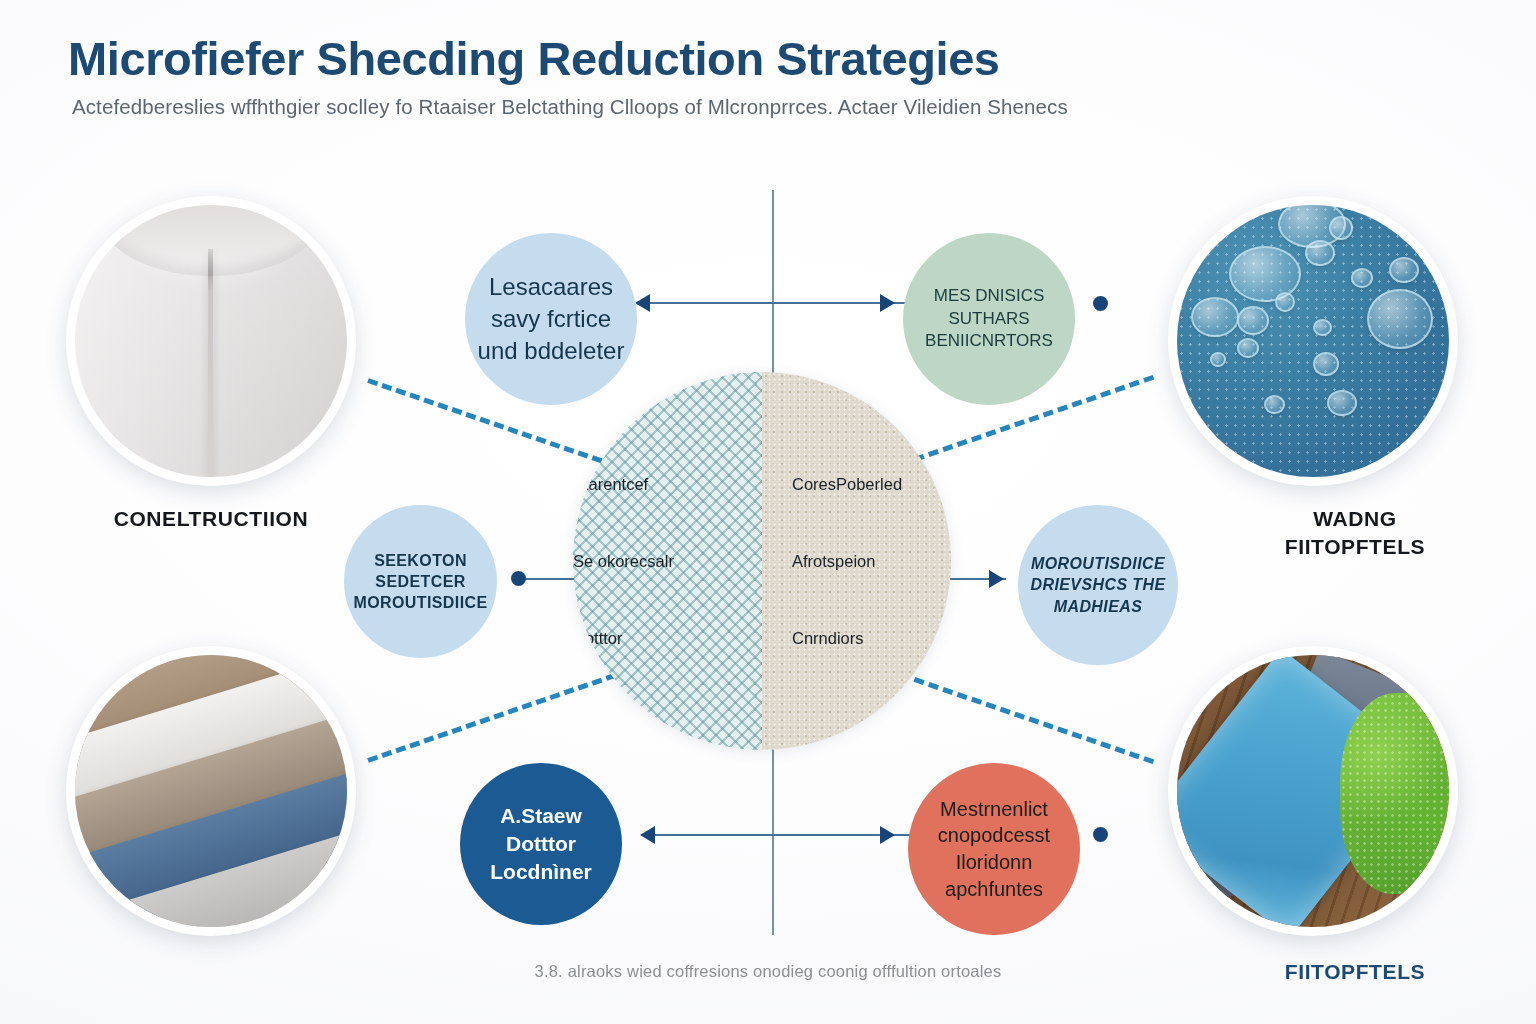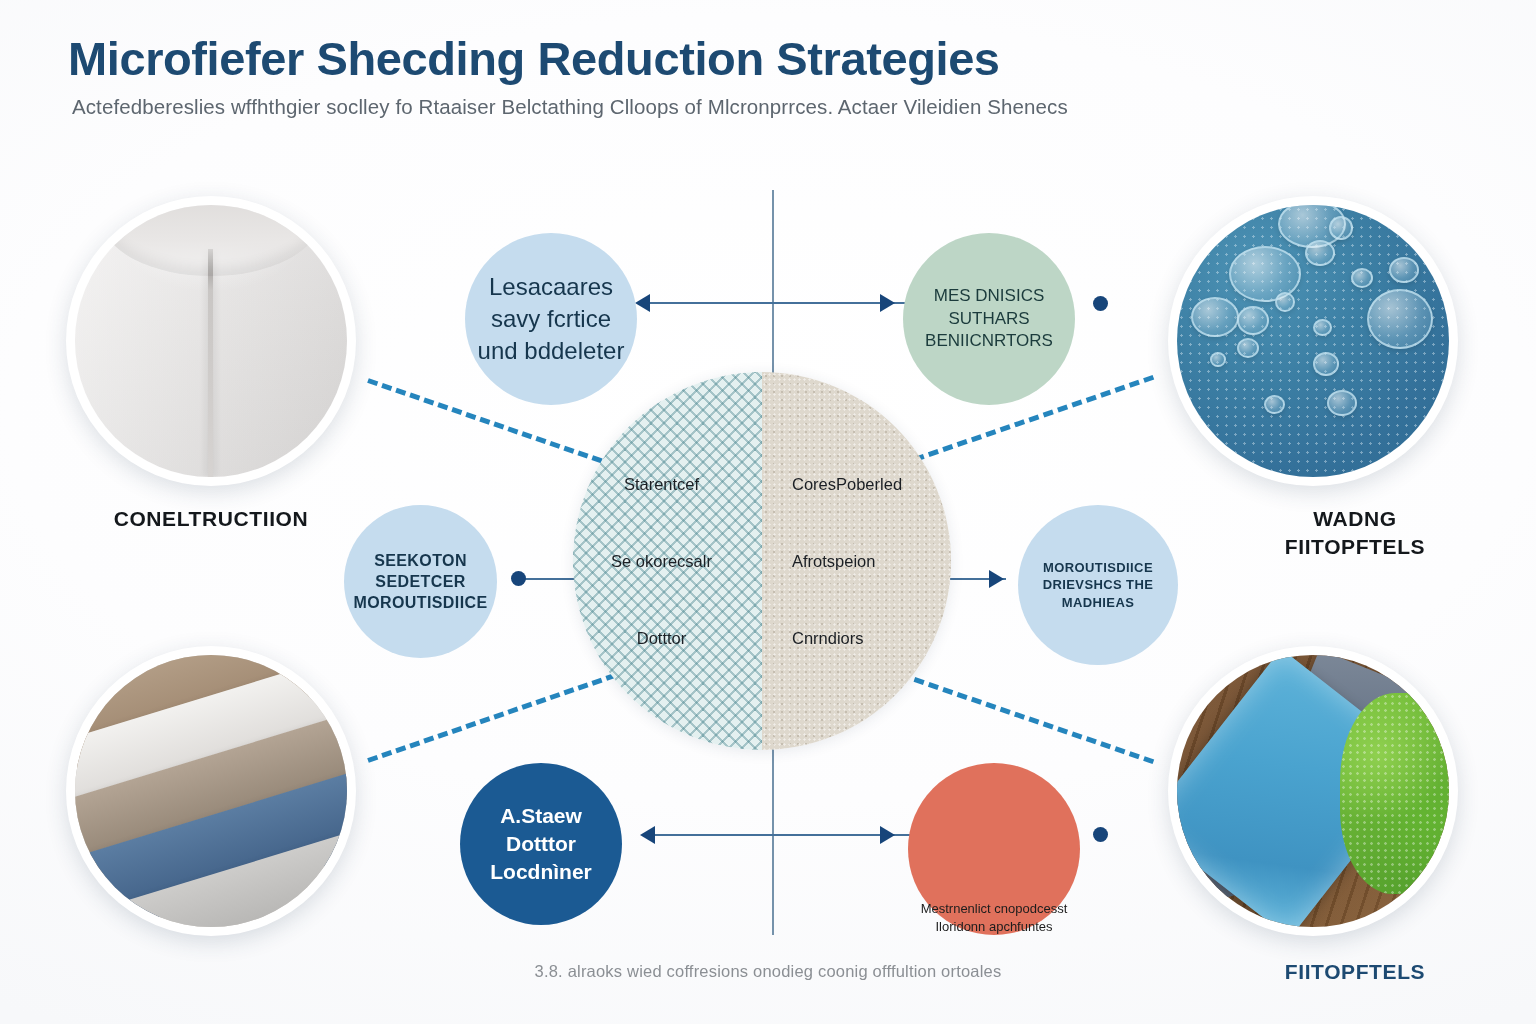--- a/index.html
+++ b/index.html
@@ -272,21 +272,21 @@
     height: 100%;
     width: 50%;
     display: flex;
     flex-direction: column;
     justify-content: center;
     gap: 58px;
     z-index: 3;
     color: #1b1f24;
     font-size: 16.5px;
   }
-  .center-col.left  { left: 0;  text-align: center; padding-right: 12px; box-sizing: border-box;}
+  .center-col.left  { left: 0;  padding-right: 12px; box-sizing: border-box;}
   .center-col.right { right: 0; text-align: left; padding-left: 30px; box-sizing: border-box;}
 
   
   #divider {
     position: absolute;
     left: 772px;
     top: 190px;
     width: 2px;
     height: 745px;
     background: #5d7f9c;
@@ -444,27 +444,27 @@
   </div>
 
   <div class="bubble b-green" style="left:903px; top:233px; width:172px; height:172px; font-size:17px;">
     <span>MES DNISICS SUTHARS BENIICNRTORS</span>
   </div>
 
   <div class="bubble b-lightblue" style="left:344px; top:505px; width:153px; height:153px; font-size:16px; font-weight:bold; letter-spacing:0.4px;">
     <span>SEEKOTON SEDETCER MOROUTISDIICE</span>
   </div>
 
-  <div class="bubble b-lightblue" style="left:1018px; top:505px; width:160px; height:160px; font-size:13px; font-weight:bold; letter-spacing:0.4px;">
+  <div class="bubble b-lightblue" style="left:1018px; top:505px; width:160px; height:160px; font-size:16px; font-weight:bold; letter-spacing:0.4px;font-style:italic;">
     <span>MOROUTISDIICE DRIEVSHCS THE MADHIEAS</span>
   </div>
 
   <div class="bubble b-navy" style="left:460px; top:763px; width:162px; height:162px; font-size:21px; font-weight:bold;">
     <span>A.Staew Dotttor Locdnìner</span>
   </div>
 
-  <div class="bubble b-red" style="left:908px; top:763px; width:172px; height:172px; font-size:13px;align-items:flex-end;">
+  <div class="bubble b-red" style="left:908px; top:763px; width:172px; height:172px; font-size:20px;">
     <span>Mestrnenlict cnopodcesst Iloridonn apchfuntes</span>
   </div>
 
   <div id="footnote">3.8.  alraoks wied coffresions onodieg coonig offfultion ortoales</div>
 
 </div>
 
 </body></html>

